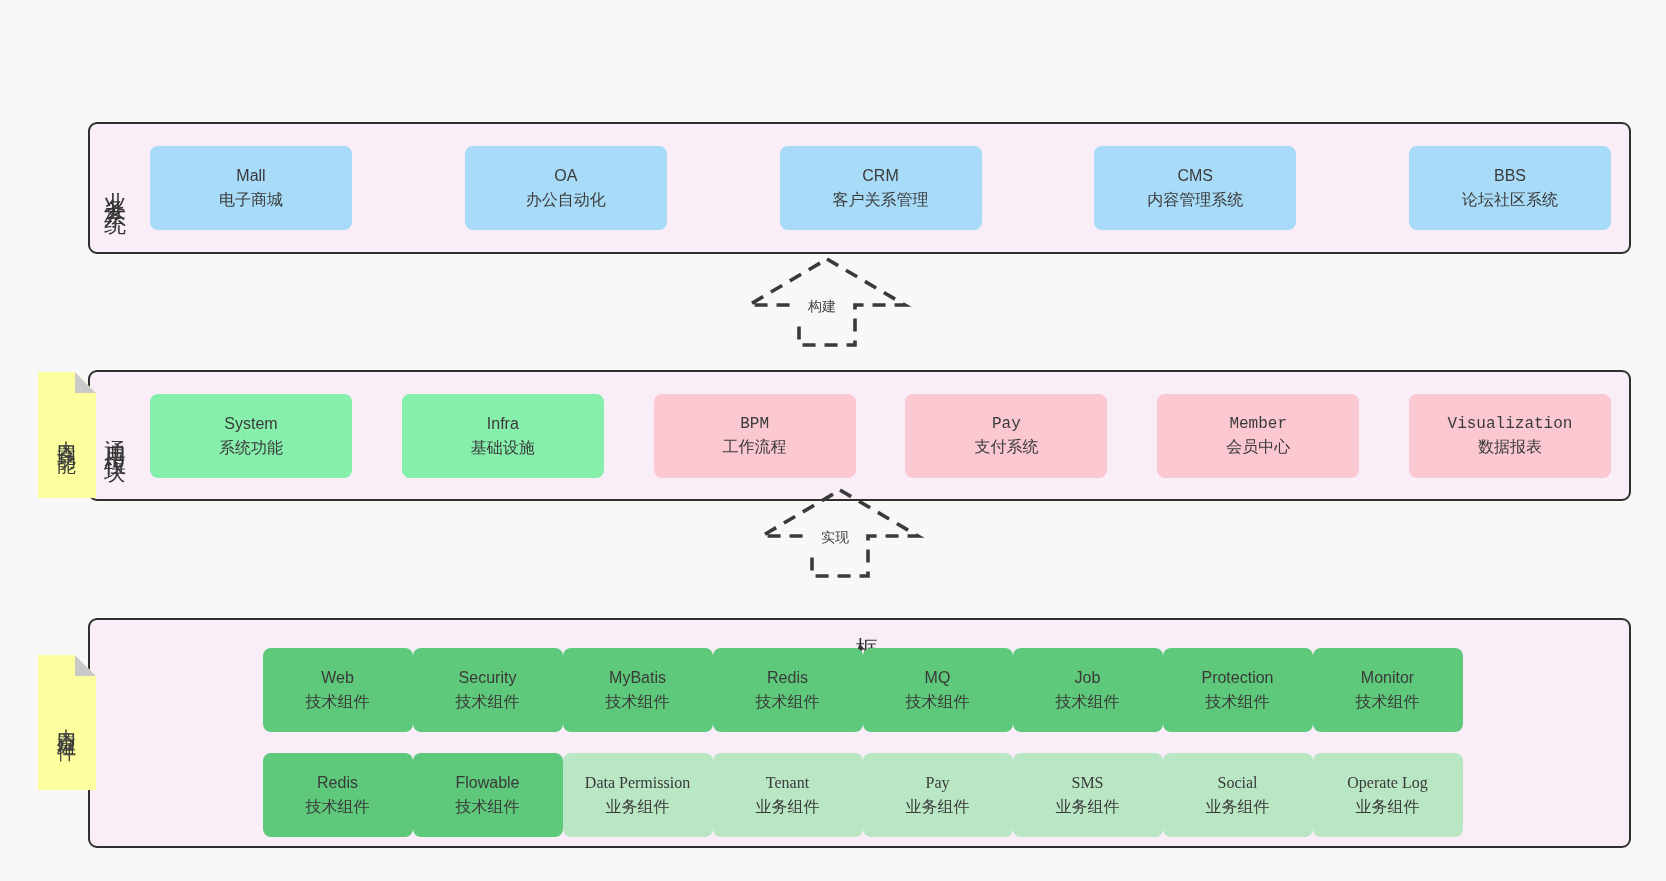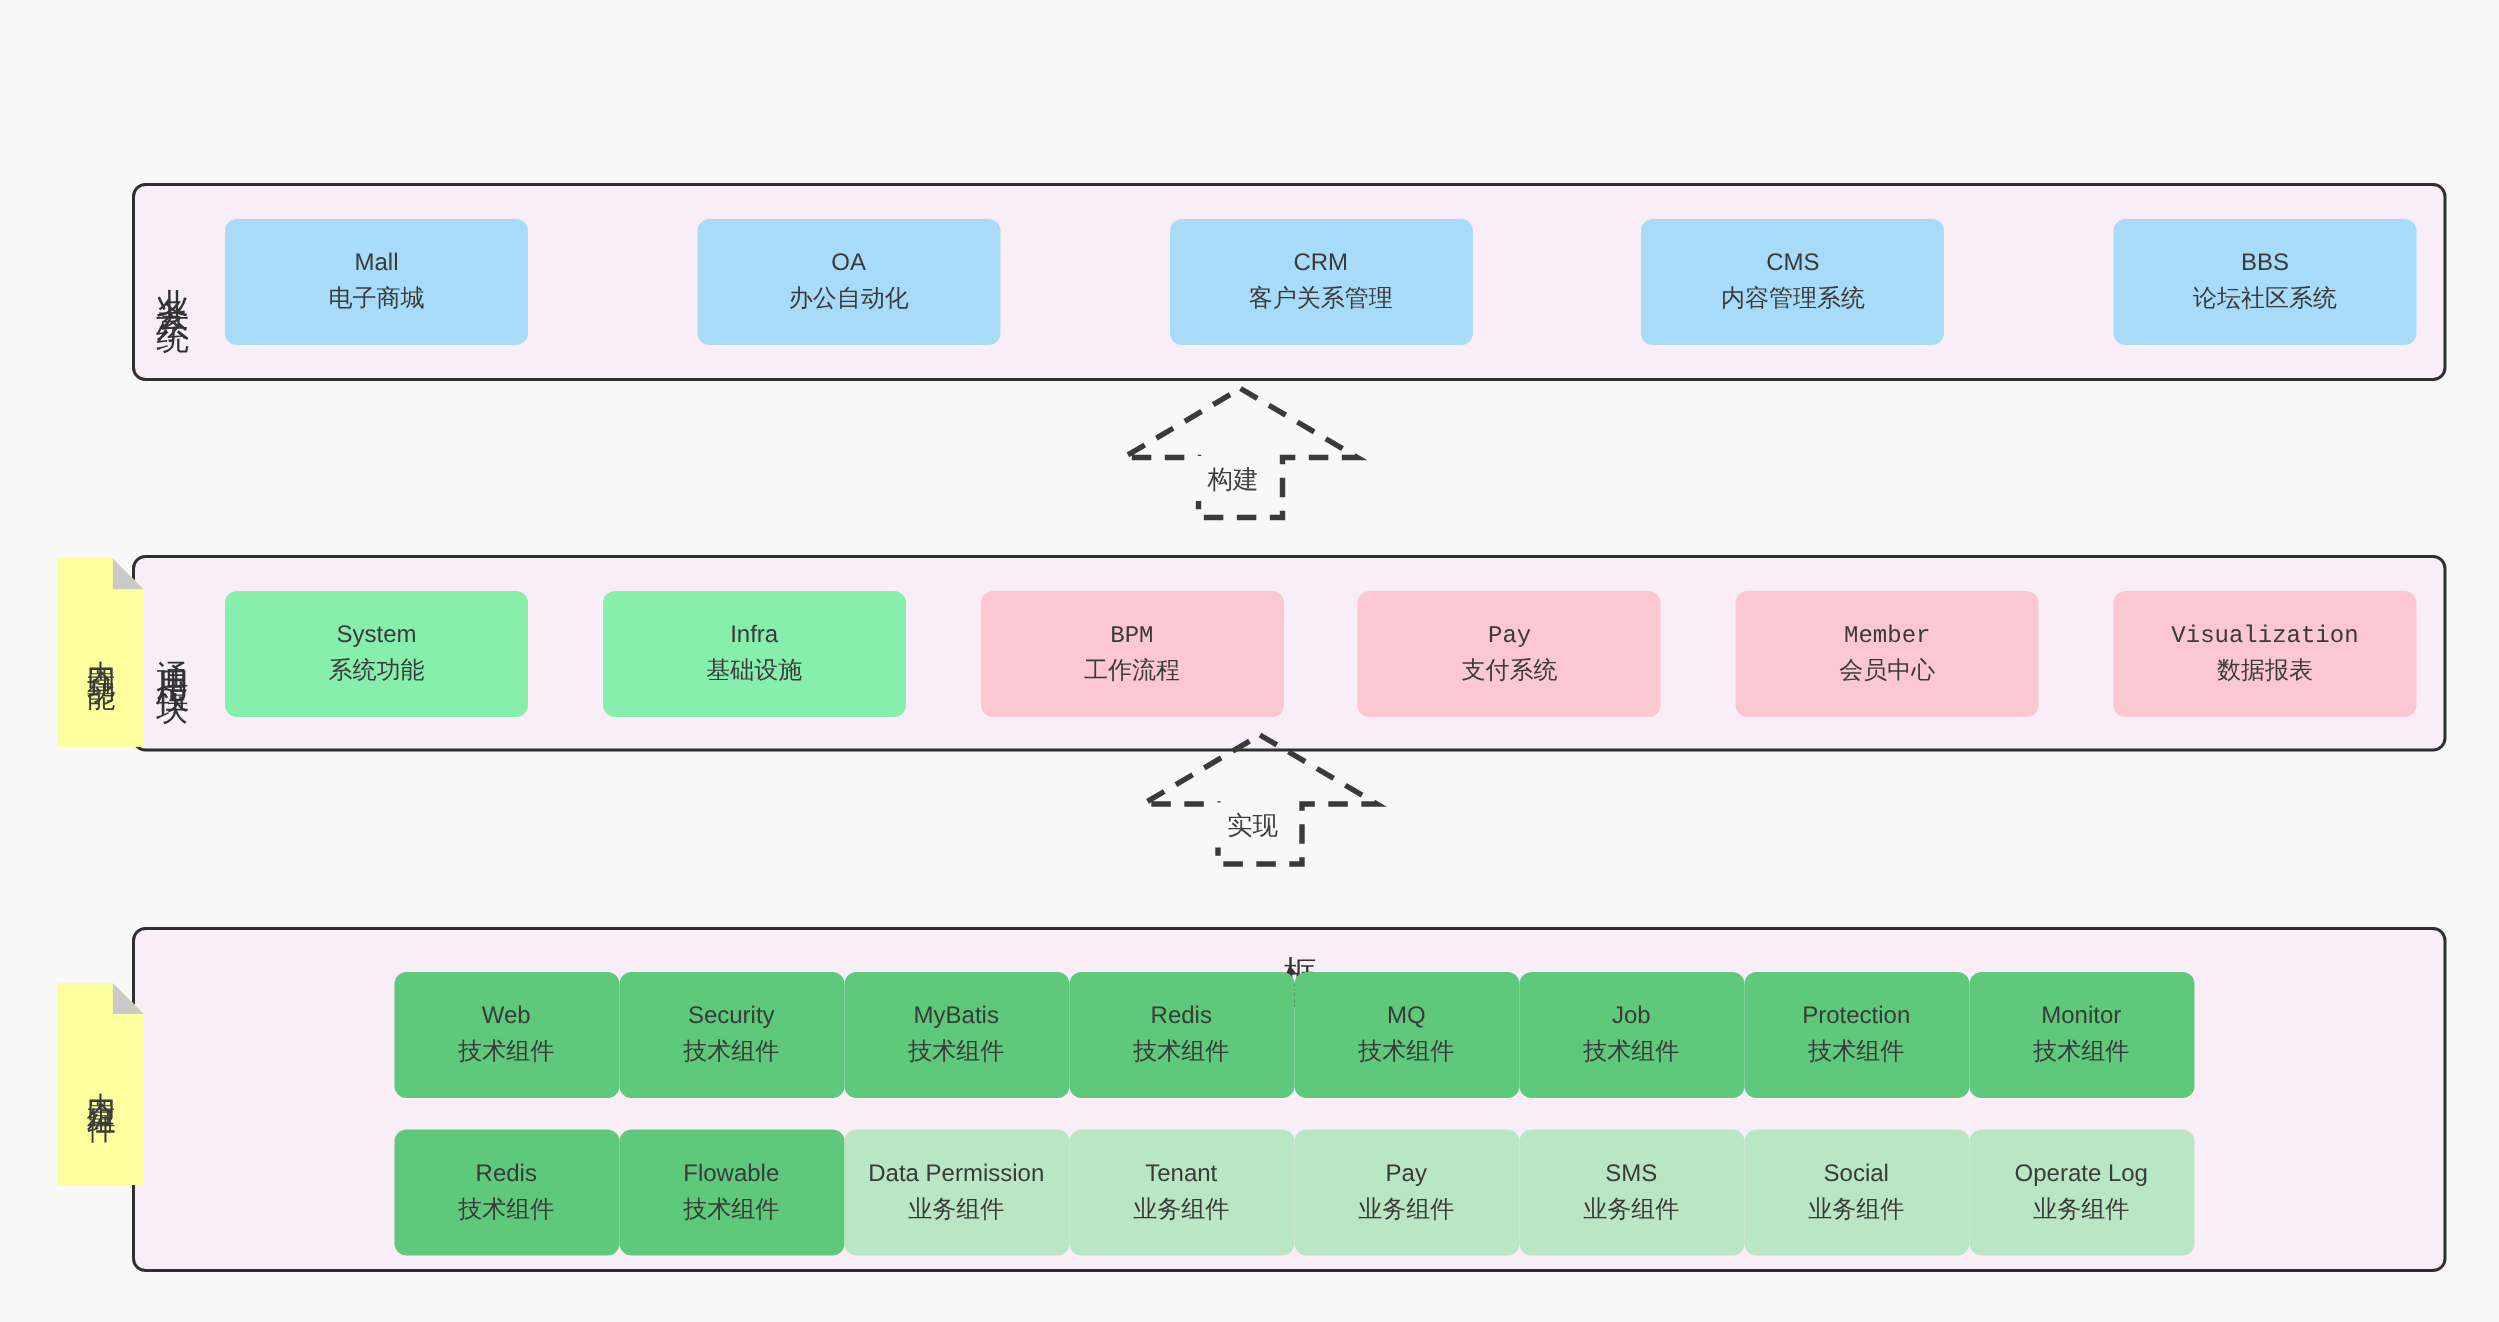--- a/index.html
+++ b/index.html
@@ -58,21 +58,21 @@
     font-size: 16px;
     line-height: 1.5;
     padding: 4px 8px;
   }
   .band-business .box, .band-modules .box { width: 202px; }
   .band-components .box { width: 150px; }
   .box.blue       { background: #a8dbf7; }
   .box.red        { background: #86efac; }
   .box.pink       { background: #fbc8d2; font-family: Liberation Mono, monospace; }
   .box.green      { background: #5ec87b; }
-  .box.lightgreen { background: #b9e6c3; }
+  .box.lightgreen { background: #b9e6c3; font-family: Liberation Serif, serif; }
 
   .sticky {
     position: absolute;
     left: 38px;
     width: 58px;
     background: #fdff9e;
     z-index: 3;
     display: flex;
     justify-content: center;
     align-items: center;
@@ -100,28 +100,28 @@
     position: absolute;
     width: 170px;
     height: 92px;
   }
   .arrow-build     { left: 742px; top: 256px; }
   .arrow-implement { left: 755px; top: 487px; }
   .arrow svg { display: block; width: 100%; height: 100%; }
   .arrow-label {
     position: absolute;
     left: 53px;
-    top: 48px;
+    top: 36px;
     width: 54px;
     height: 30px;
     background: #f8f8f8;
     display: flex;
     justify-content: center;
     align-items: center;
-    font-size: 17px;
+    font-size: 14px;
     color: #3f3f3f;
     z-index: 2;
   }
 </style>
 </head>
 <body>
 
 <div class="band band-business">
   <div class="vlabel">业务系统</div>
   <div class="boxes-area">

